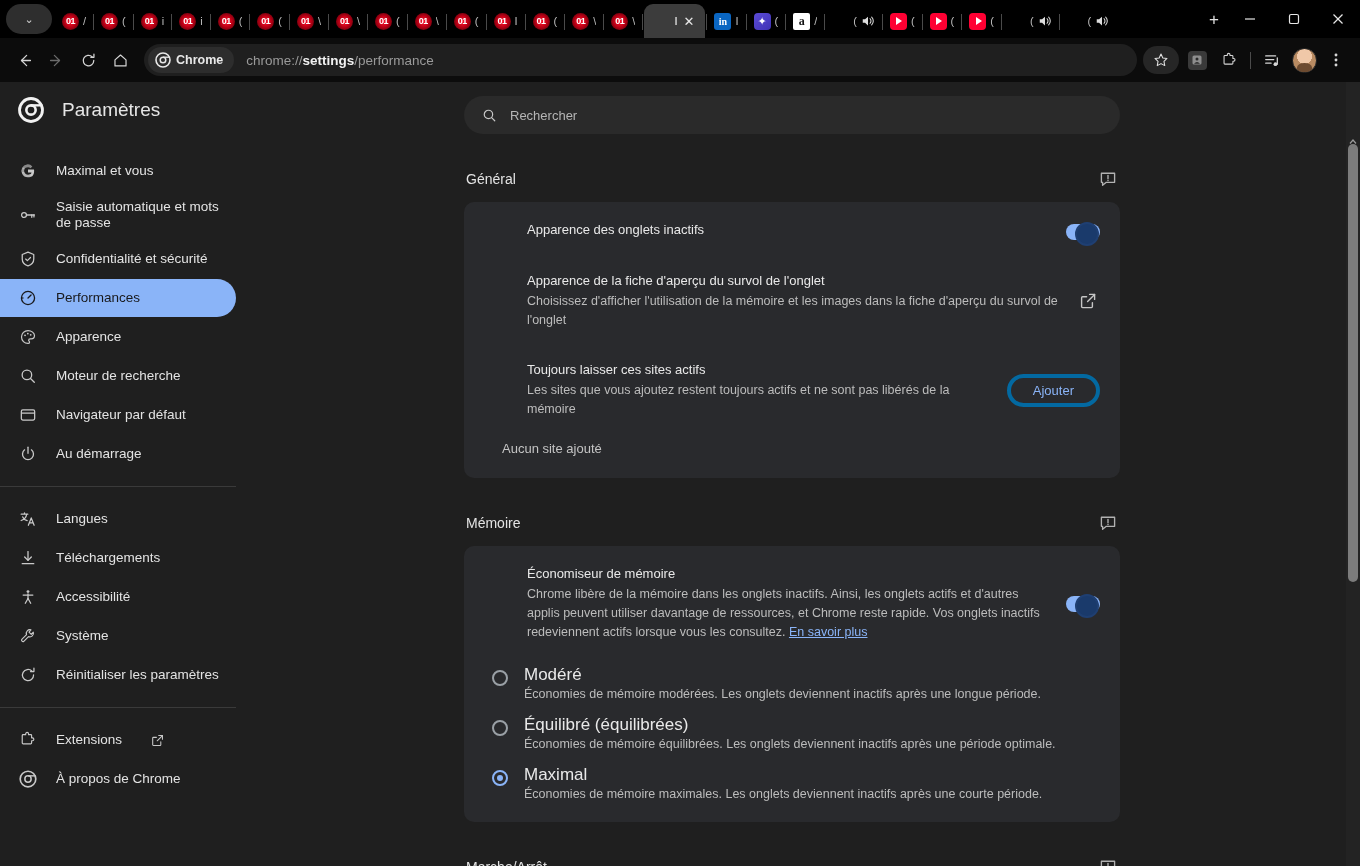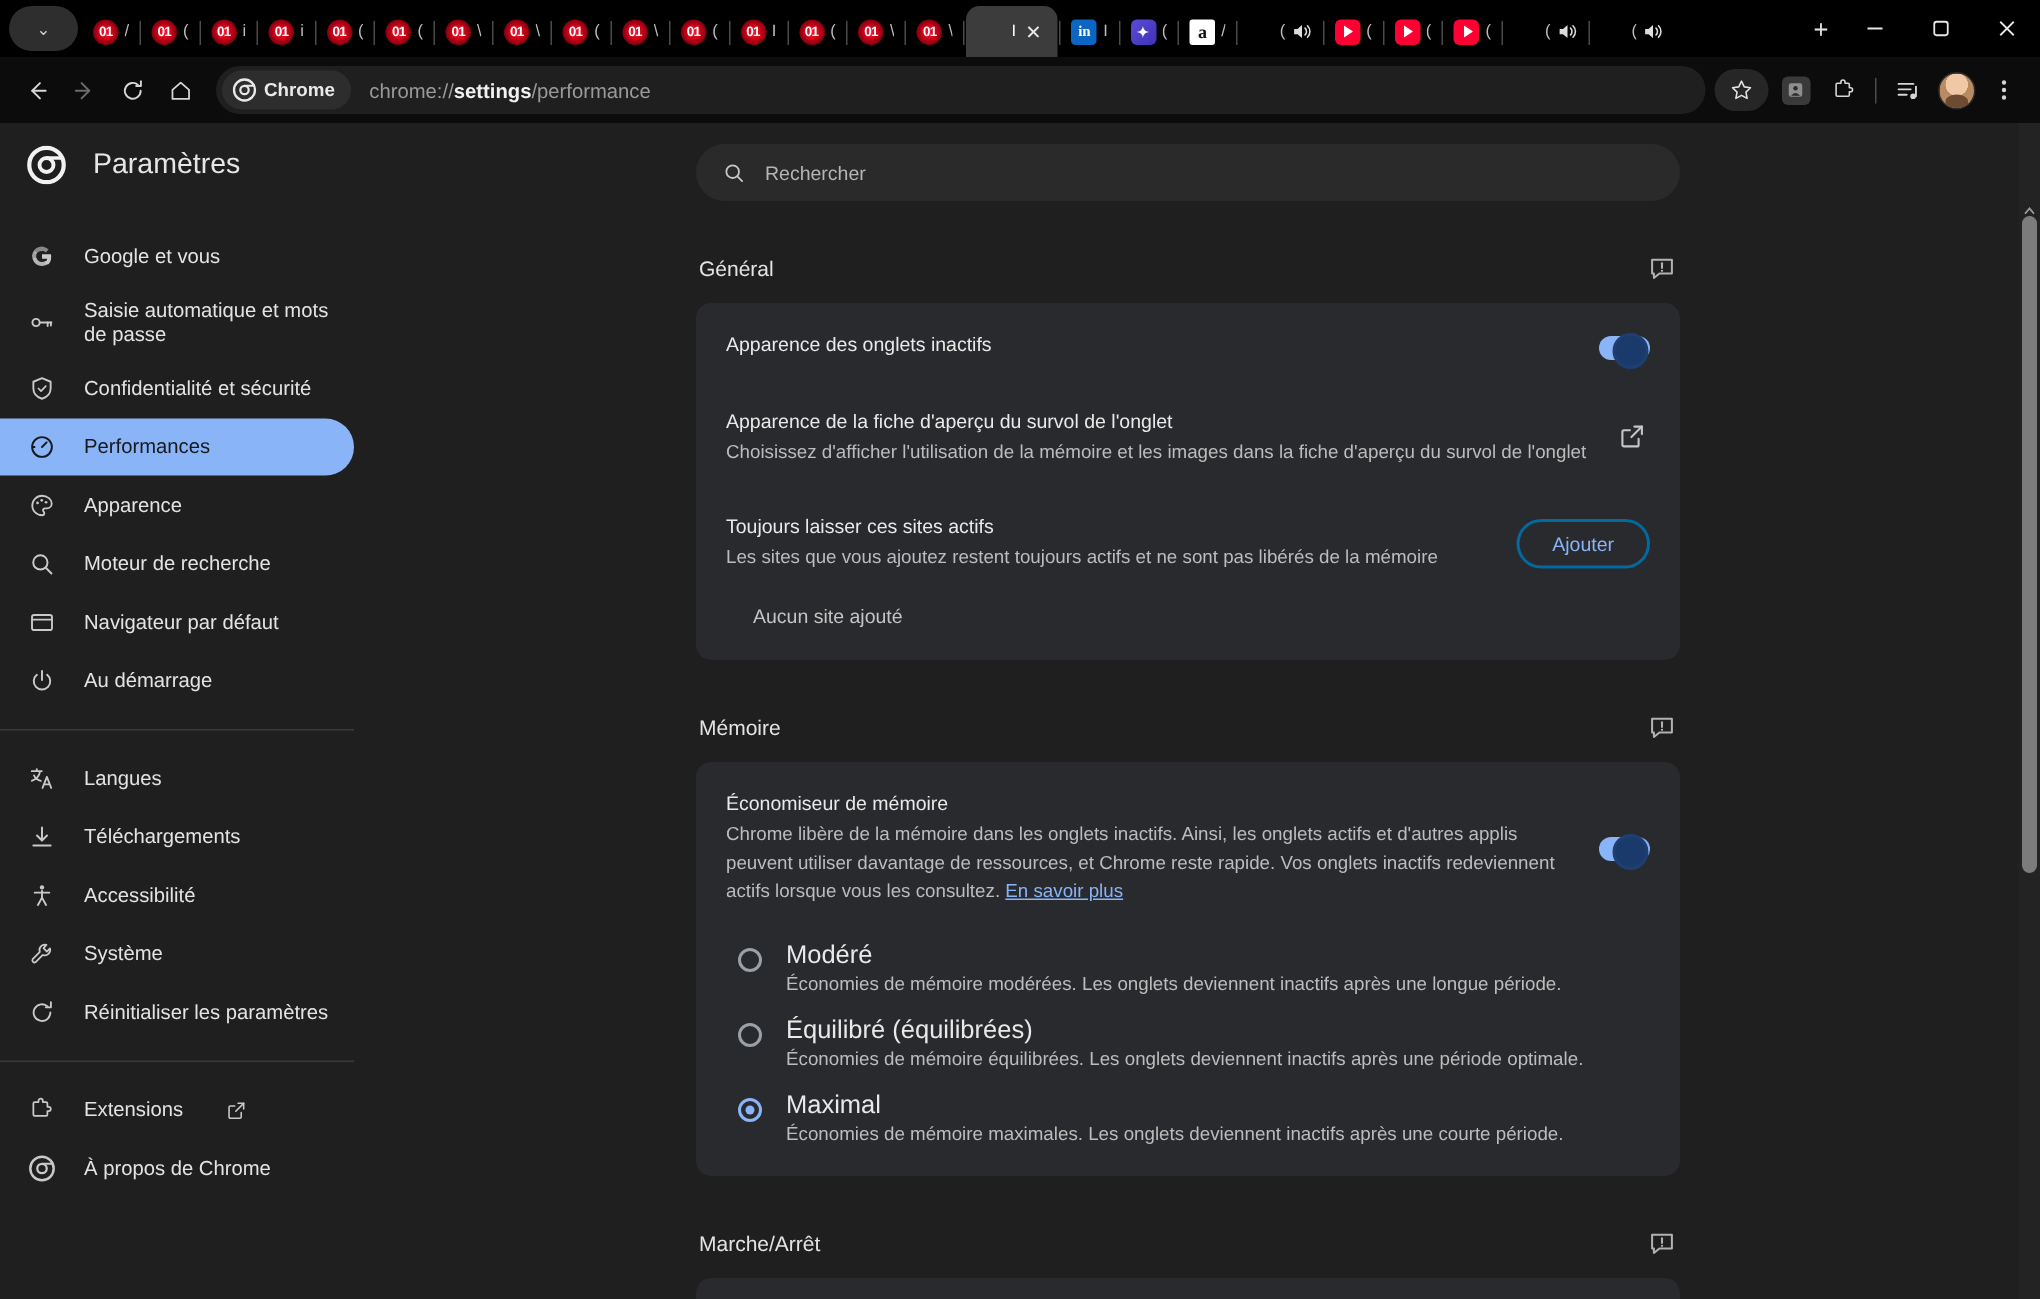--- a/index.html
+++ b/index.html
@@ -142,35 +142,35 @@
   .sec-head {
     display: flex; align-items: center; justify-content: space-between;
     height: 46px; margin-top: 22px; padding: 0 2px;
   }
   .sec-title { color: #e3e3e3; font-size: 14px; }
   .fb-ico { width: 20px; height: 20px; color: #b2b2b2; }
 
   .card { background: #292a2d; border-radius: 10px; padding: 4px 0; }
   .row {
     display: flex; align-items: center; justify-content: space-between;
-    padding: 16px 20px; gap: 16px;
+    padding: 16px 20px; gap: 16px; margin-left: 43px;
   }
   .row-text { flex: 1; min-width: 0; }
   .row-title { color: #e9e9e9; font-size: 13px; margin-bottom: 4px; }
   .row-sub { color: #bcbcbc; font-size: 12.5px; line-height: 1.52; }
   .lnk { color: #8ab4f8; text-decoration: underline; }
 
   .toggle { width: 34px; height: 16px; border-radius: 8px; background: #8ab4f8;
             position: relative; flex: none; }
   .toggle::after { content:""; position:absolute; right: 1px; top: -2px;
                    width: 20px; height: 20px; border-radius: 50%; background: #1a3a6b;
                    border: 2px solid #1f3f72; }
   .ext-link-btn { width: 22px; height: 22px; color: #c6c6c6; flex: none; }
   .btn-outline {
-    border: 2px solid #0369a1; color: #8ab4f8; background: transparent;
+    border: 4px solid #0369a1; color: #8ab4f8; background: transparent;
     border-radius: 17px; height: 33px; padding: 0 22px; font-size: 13px;
     font-family: inherit; flex: none;
   }
   .empty-row { padding: 6px 20px 18px 38px; color: #c4c4c4; font-size: 13px; }
 
   .radio-row { display: flex; align-items: flex-start; gap: 16px; padding: 7px 20px 7px 28px; }
   .radio {
     width: 16px; height: 16px; border-radius: 50%; border: 2px solid #9aa0a6;
     flex: none; margin-top: 5px; position: relative;
   }
@@ -450,21 +450,21 @@
     <div class="nav" id="nav-g1">
         <div class="nav-item">
           <span class="nav-ico">
             <svg viewBox="0 0 20 20" width="18" height="18">
               <path d="M16.8 10.1 c0-.6-.05-1.1-.16-1.7 H10 v3.2 h3.9 a3.4 3.4 0 0 1-1.45 2.2 v1.9 h2.35 c1.37-1.27 2-3.13 2-5.6 Z" fill="currentColor"></path>
               <path d="M10 17 c1.95 0 3.6-.64 4.8-1.75 l-2.35-1.9 c-.65.44-1.5.7-2.45.7 -1.9 0-3.5-1.27-4.08-2.98 H3.5 v1.96 A7 7 0 0 0 10 17 Z" fill="currentColor" opacity=".88"></path>
               <path d="M5.92 11.07 a4.2 4.2 0 0 1 0-2.7 V6.4 H3.5 a7 7 0 0 0 0 6.63 Z" fill="currentColor" opacity=".74"></path>
               <path d="M10 5.9 c1.07 0 2.02.37 2.78 1.08 l2.08-2.08 A7 7 0 0 0 3.5 6.4 l2.42 1.97 C6.5 6.66 8.1 5.9 10 5.9 Z" fill="currentColor" opacity=".62"></path>
             </svg>
           </span>
-          <span class="nav-label">Google et vous</span>
+          <span class="nav-label">Maximal et vous</span>
         </div>
         <div class="nav-item tall">
           <span class="nav-ico">
             <svg viewBox="0 0 20 20" width="18" height="18">
               <circle cx="5.6" cy="10" r="2.7" fill="none" stroke="currentColor" stroke-width="1.4"></circle>
               <line x1="8.3" y1="10" x2="17" y2="10" stroke="currentColor" stroke-width="1.4" stroke-linecap="round"></line>
               <line x1="14.2" y1="10" x2="14.2" y2="12.6" stroke="currentColor" stroke-width="1.4" stroke-linecap="round"></line>
               <line x1="16.6" y1="10" x2="16.6" y2="12.2" stroke="currentColor" stroke-width="1.4" stroke-linecap="round"></line>
             </svg>
           </span>

